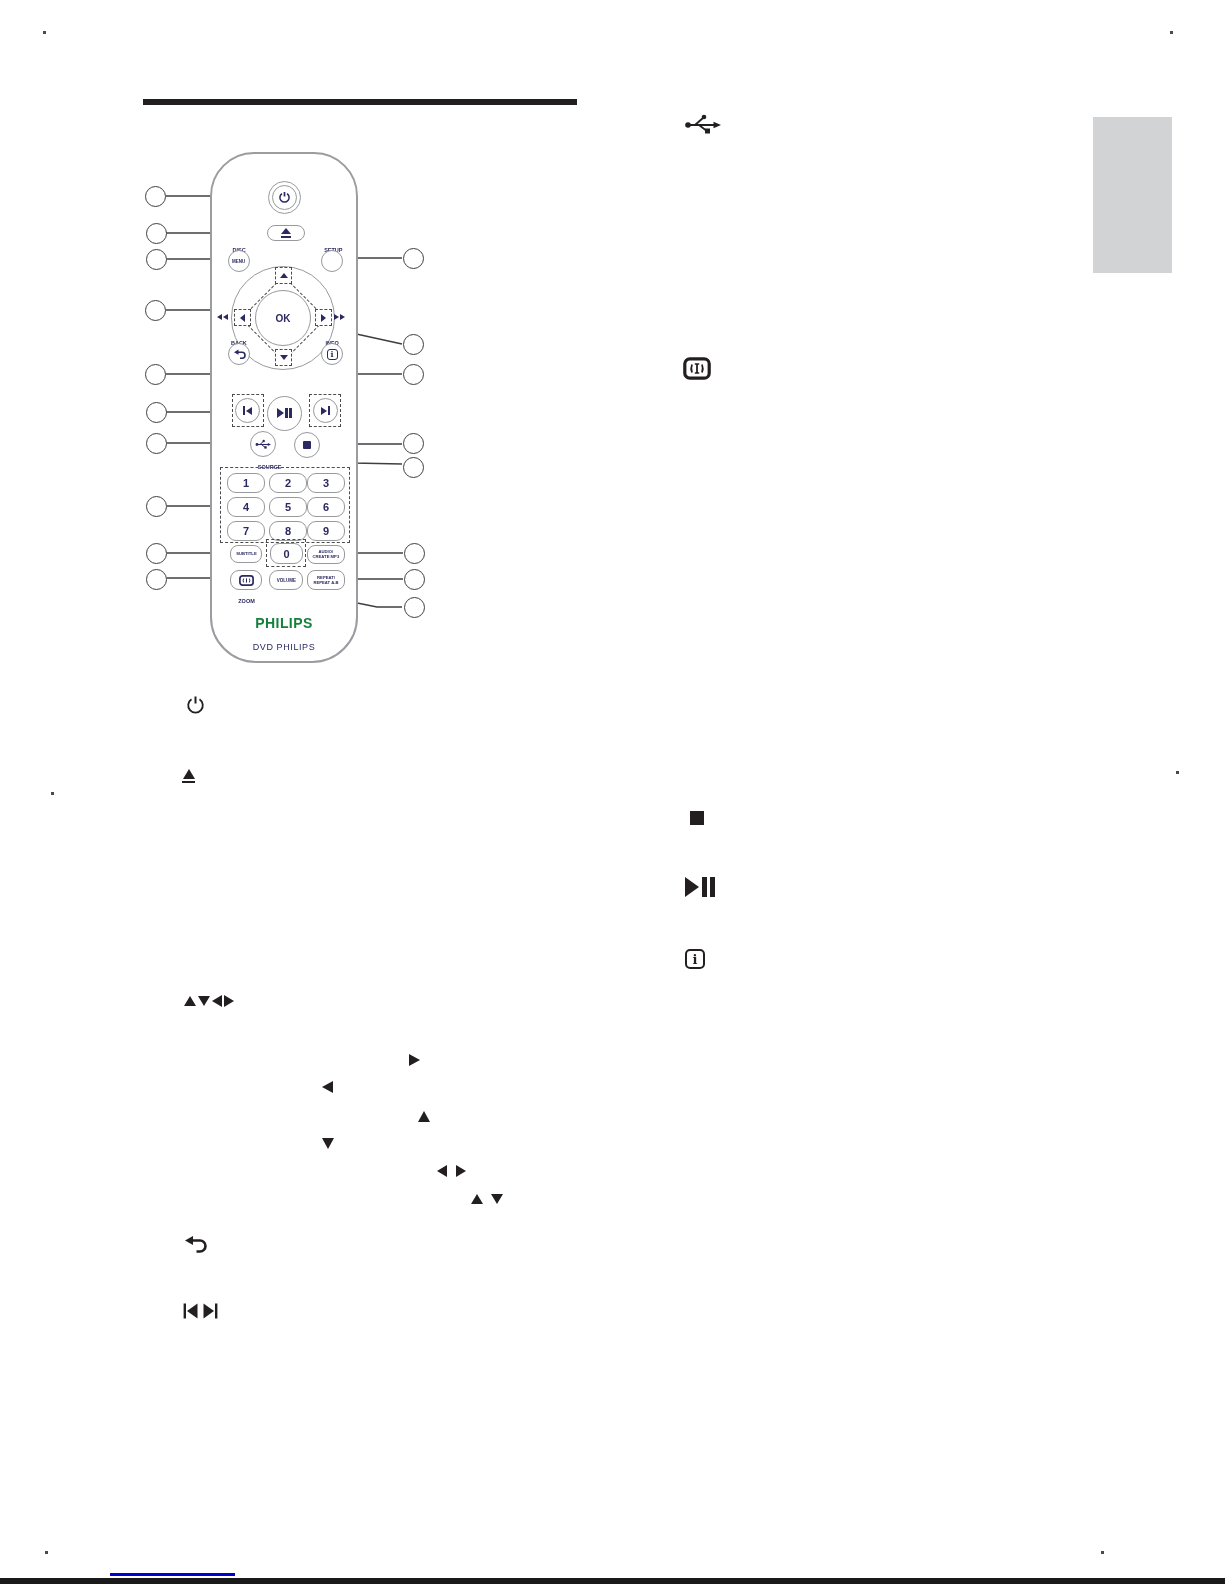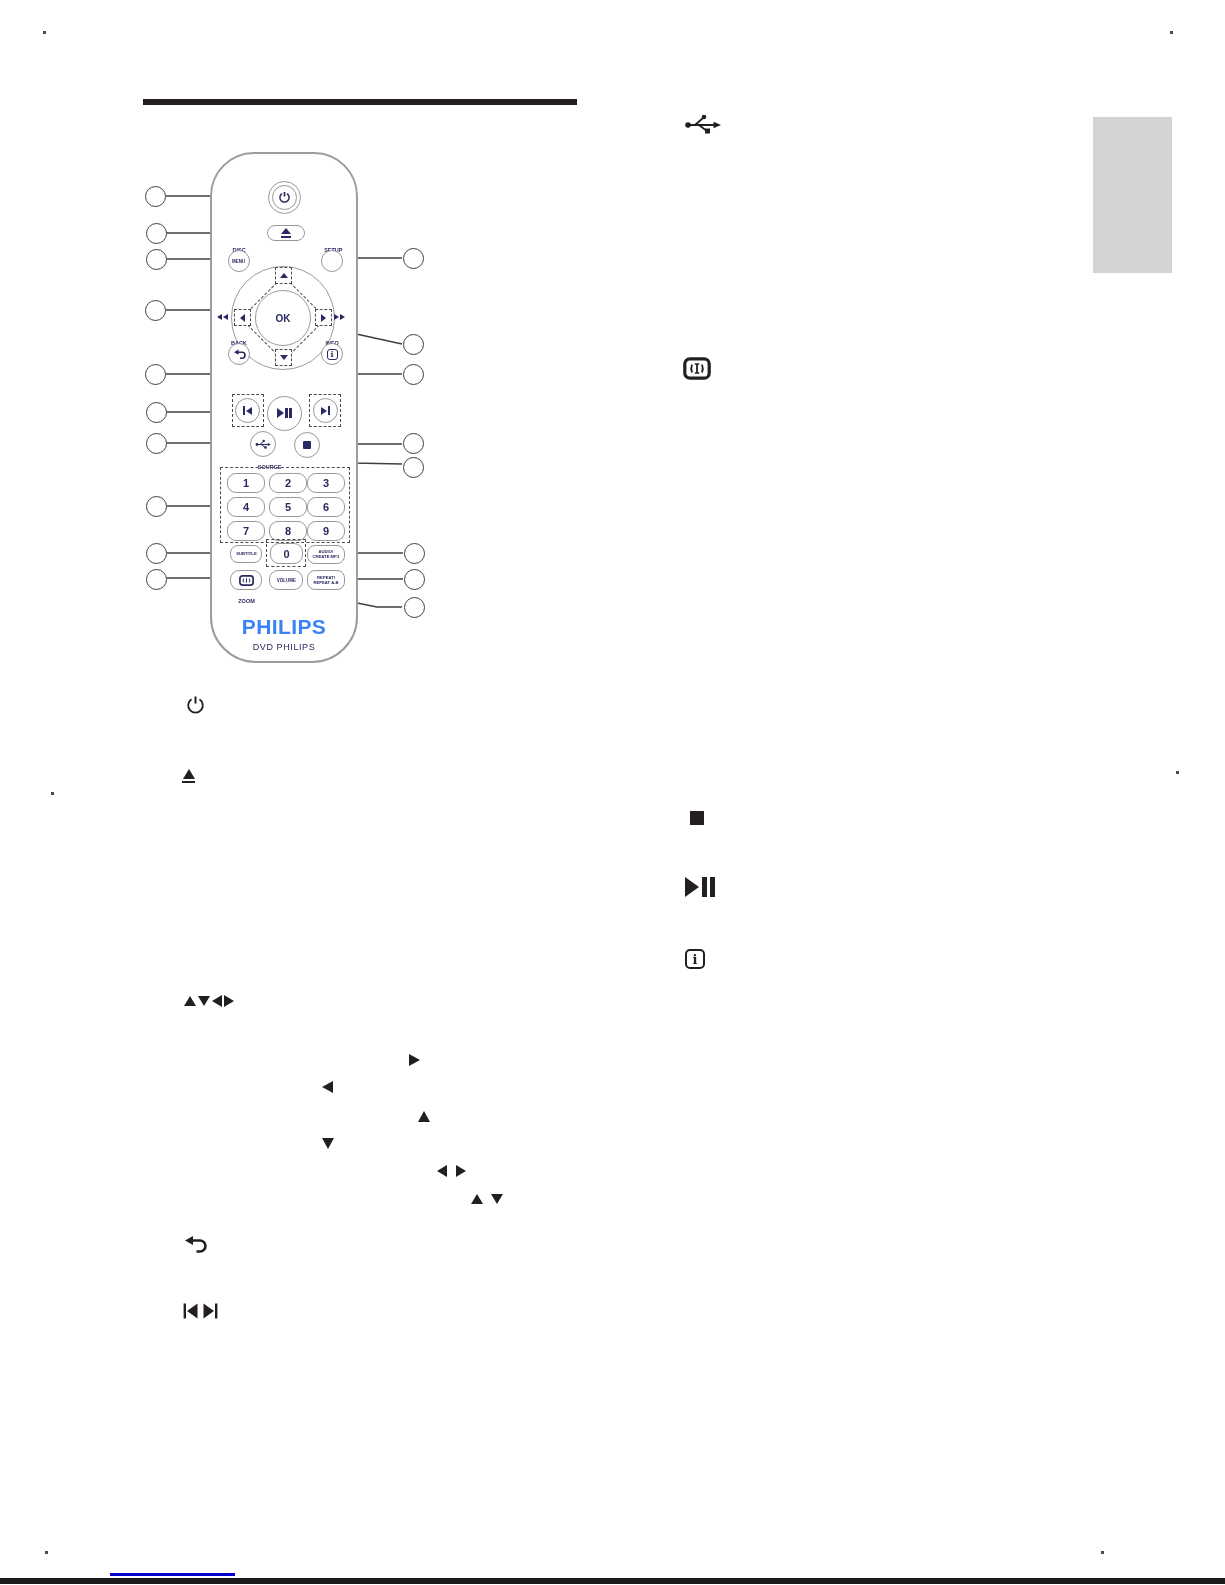--- a/index.html
+++ b/index.html
@@ -274,21 +274,21 @@
     <div class="abs rect-btn" style="left:57px;top:416px;width:34px;height:20px">
       <span class="t45" style="font-weight:bold">VOLUME</span>
     </div>
     <div class="abs rect-btn" style="left:95px;top:416px;width:38px;height:20px;border-radius:8px">
       <div class="col t42">
         <span>REPEAT/</span>
         <span>REPEAT A-B</span>
       </div>
     </div>
 
-    <div class="abs" style="left:0;top:461px;width:100%;text-align:center;font-size:21px;font-weight:bold;letter-spacing:0.4px;color:#3b82f6"><span>PHILIPS</span></div>
+    <div class="abs" style="left:0;top:461px;width:100%;text-align:center;font-size:14px;font-weight:bold;letter-spacing:0.4px;color:#15803d"><span>PHILIPS</span></div>
     <div class="abs" style="left:0;top:488px;width:100%;text-align:center;font-size:9px;letter-spacing:0.6px;color:#2a2961"><span>DVD PHILIPS</span></div>
   </div>
 
   <svg class="abs" style="left:684px;top:111px" width="38" height="28" viewBox="0 0 38 28">
     <circle cx="4" cy="14" r="2.8" fill="#231f20"></circle>
     <path d="M4 14h26" stroke="#231f20" stroke-width="2" fill="none"></path>
     <polygon points="37,14 29.5,10.8 29.5,17.2" fill="#231f20"></polygon>
     <path d="M11 14l8-7" stroke="#231f20" stroke-width="1.8" fill="none"></path>
     <circle cx="20" cy="6" r="2.3" fill="#231f20"></circle>
     <path d="M15 14l7.5 5.8" stroke="#231f20" stroke-width="1.8" fill="none"></path>

